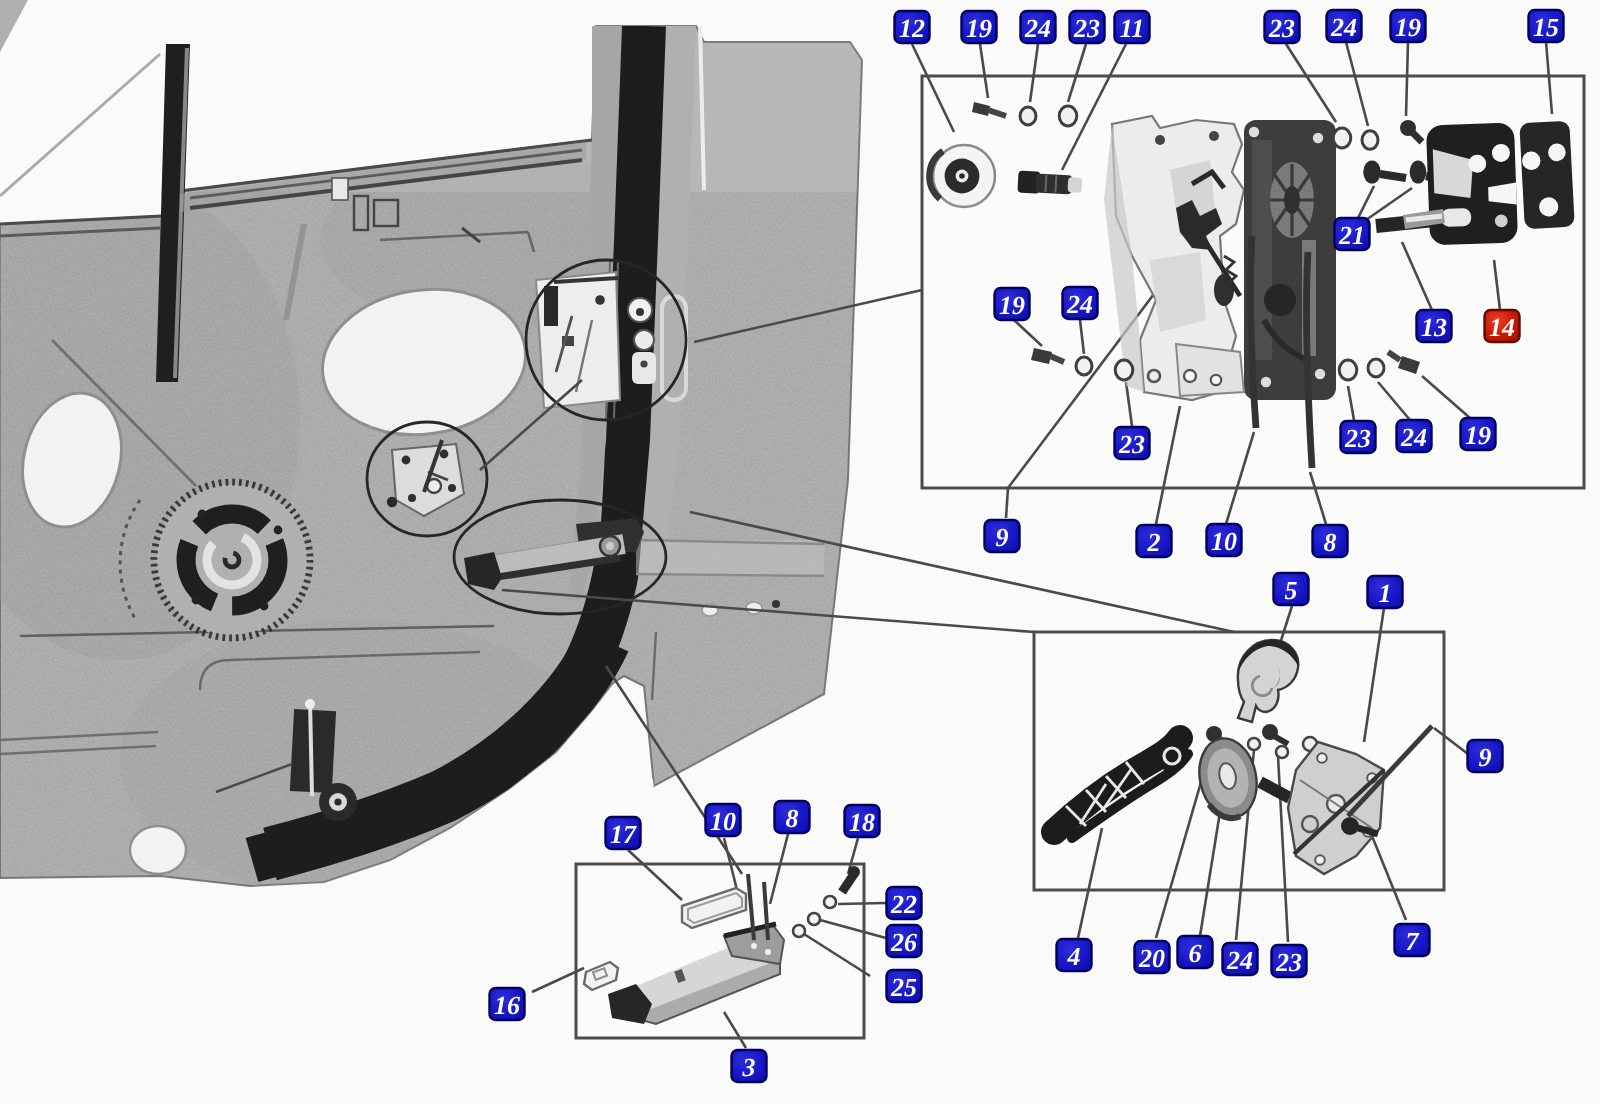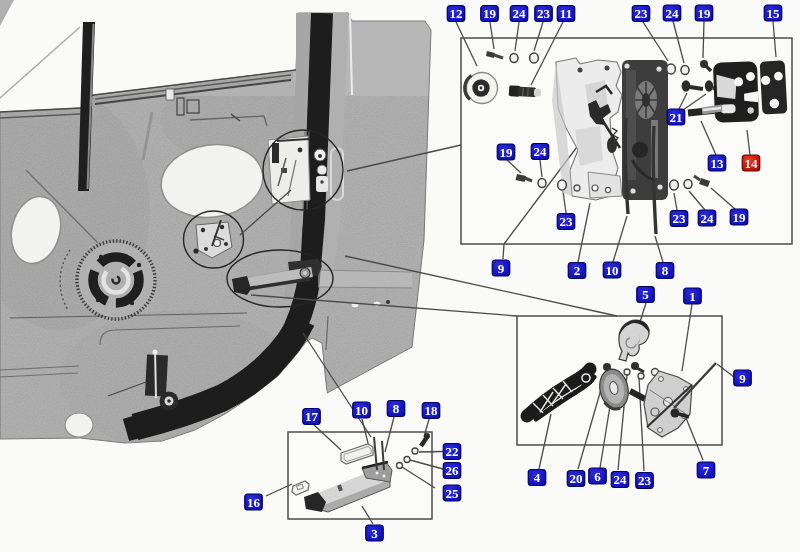--- a/index.html
+++ b/index.html
@@ -1,17 +1,17 @@
 <!DOCTYPE html>
 <html><head>
 <meta charset="utf-8">
 <style>
   html,body{margin:0;padding:0;background:#fafaf9;}
   #page{position:relative;width:800px;height:548px;overflow:hidden;background:#fef9c3;
-        font-family:"Liberation Serif", serif;}
+        font-family:"Liberation Serif", serif;font-style:italic;}
   svg{display:block}
 </style>
 </head>
 <body>
 <div id="page">
 <svg width="800" height="552" viewBox="0 0 800 552">
 <defs>
   <radialGradient id="lblb" cx="38%" cy="32%" r="85%">
     <stop offset="0%" stop-color="#2d2dd8"></stop>
     <stop offset="55%" stop-color="#1818c8"></stop>

